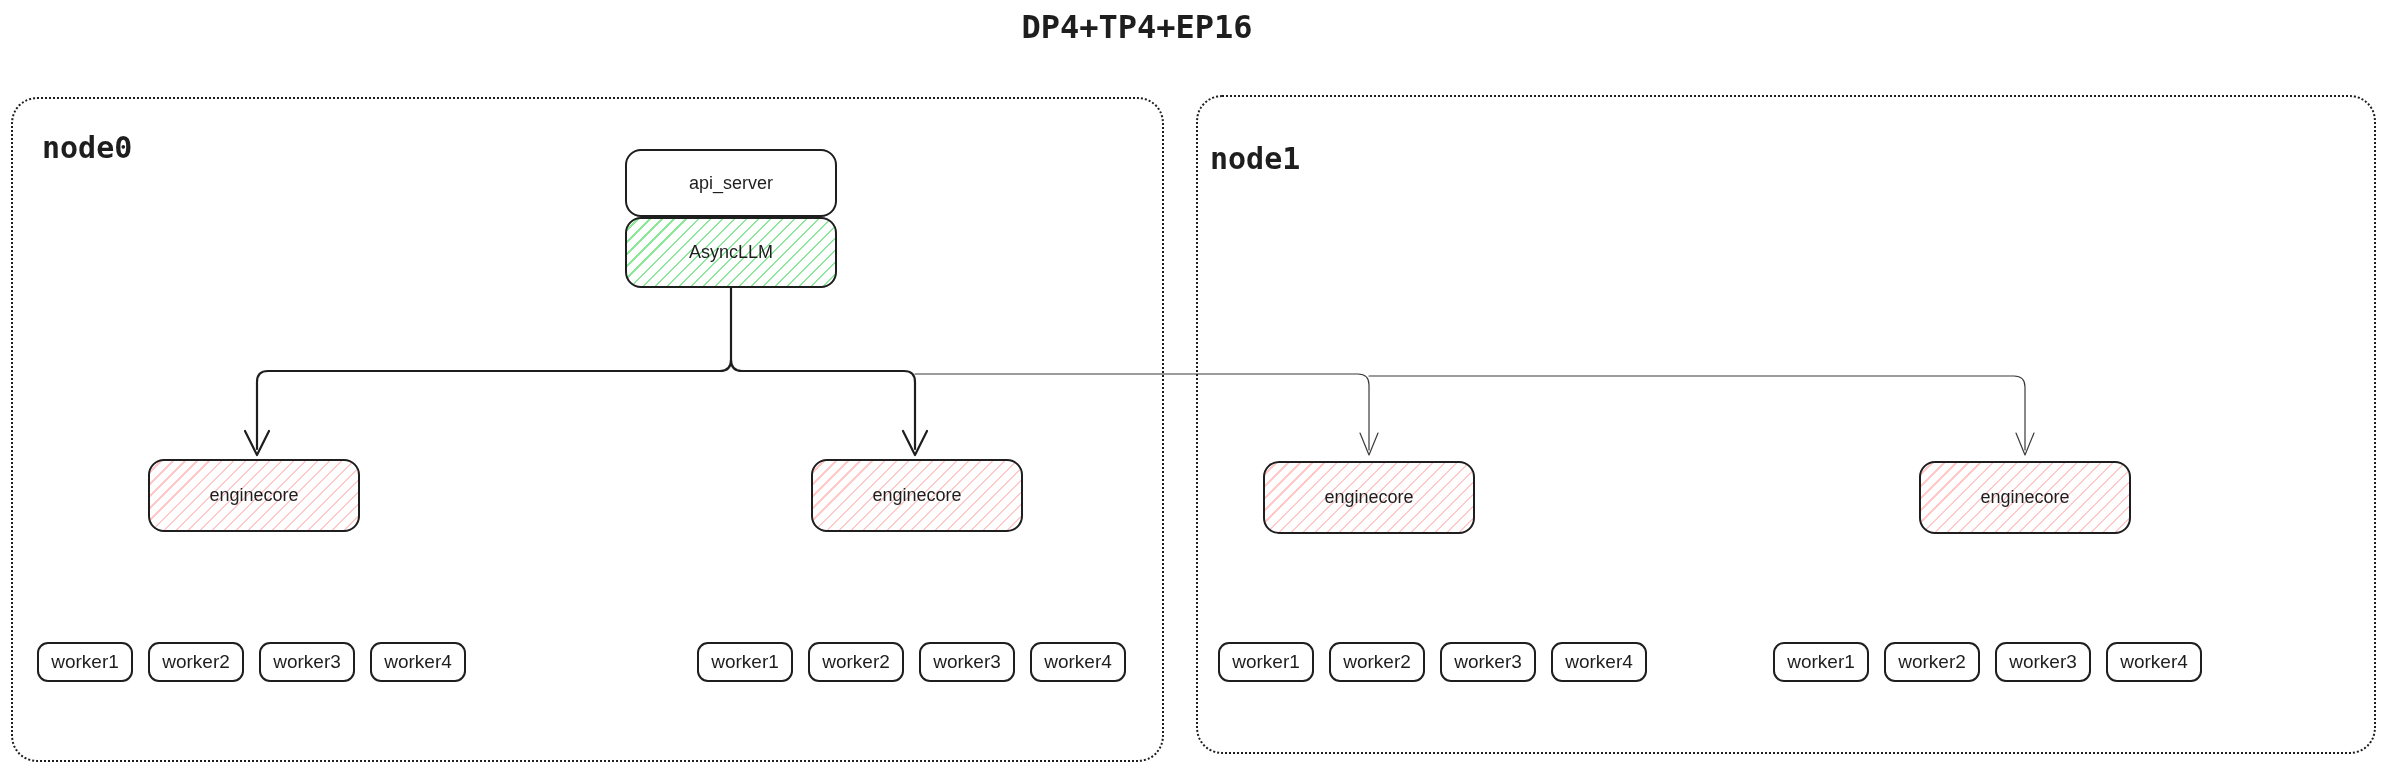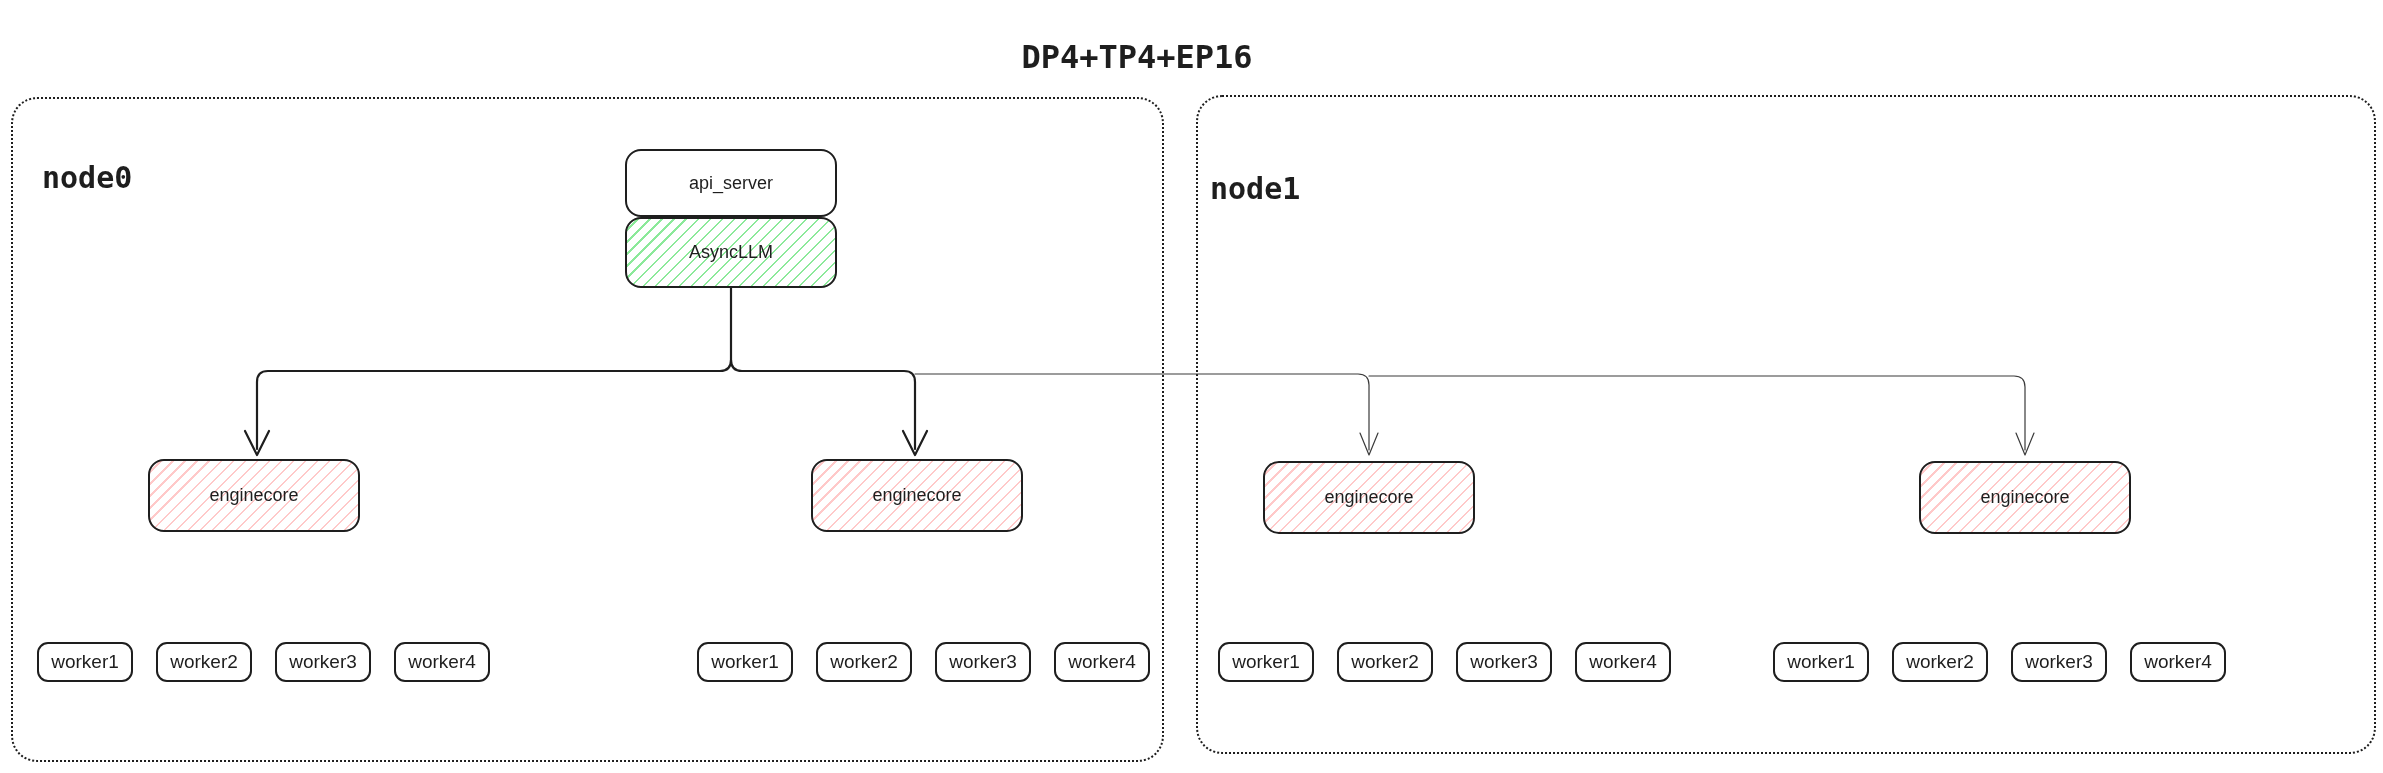--- a/index.html
+++ b/index.html
@@ -10,21 +10,21 @@
   }
   html,body{margin:0;padding:0;background:var(--background);}
   #canvas{
     position:relative;
     width:2383px;height:773px;
     background:var(--background);
     font-family:"Liberation Sans", sans-serif;
     color:var(--ink);
     overflow:hidden;
   }
-  .mono{font-family:"DejaVu Sans Mono", monospace;margin-top:30px;}
+  .mono{font-family:"DejaVu Sans Mono", monospace;}
   .title{
     position:absolute;top:8px;left:1137px;transform:translateX(-50%);
     font-size:32px;font-weight:600;letter-spacing:0px;white-space:nowrap;
   }
   .node-frame{
     position:absolute;
     border:2.5px dotted var(--ink);
     border-radius:26px;
     background:transparent;
   }
@@ -47,21 +47,21 @@
       transparent 0px, transparent 7px,
       var(--green_hatch) 7px, var(--green_hatch) 8.5px);
   }
   .hatch-red{
     background-image:repeating-linear-gradient(135deg,
       transparent 0px, transparent 7px,
       var(--red_hatch) 7px, var(--red_hatch) 8.5px);
   }
   .worker-group{
     position:absolute;top:642px;
-    display:flex;gap:23px;
+    display:flex;gap:15px;
   }
   .worker{
     border:2px solid var(--ink);
     border-radius:11px;
     background:#fff;
     width:96px;height:40px;
     display:flex;align-items:center;justify-content:center;
     font-size:19px;
     box-sizing:border-box;
     white-space:nowrap;

